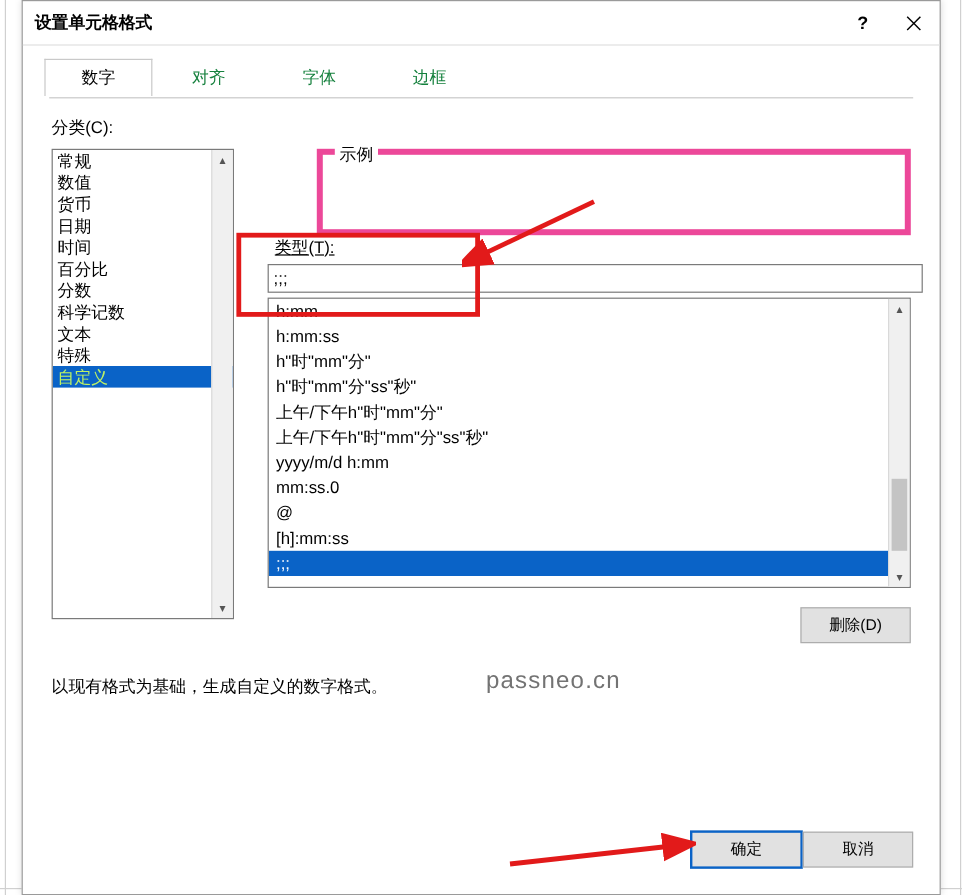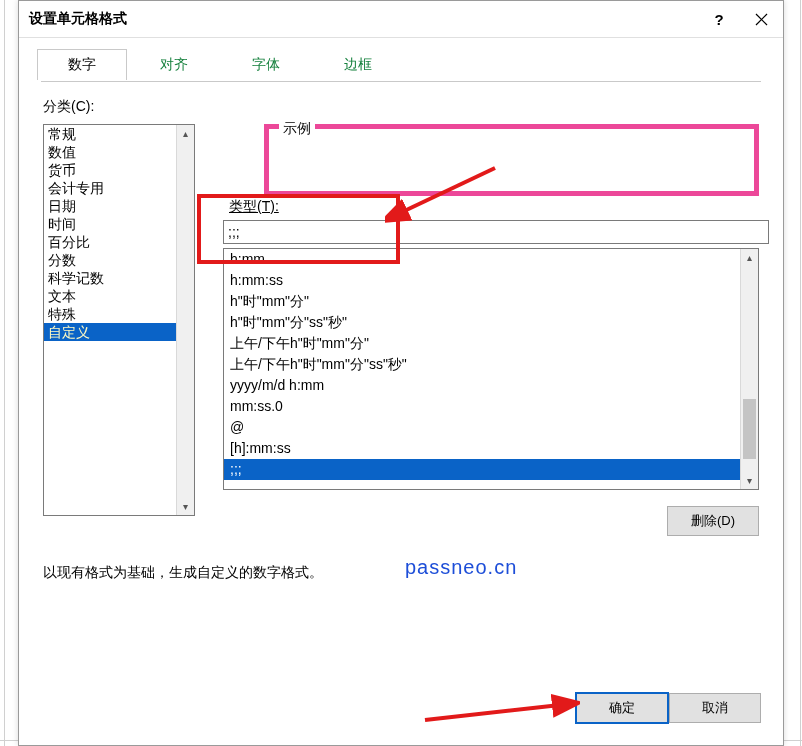--- a/index.html
+++ b/index.html
@@ -108,21 +108,21 @@
     overflow: hidden;
   }
   .category-list .item {
     height: 18px;
     line-height: 18px;
     padding-left: 4px;
     font-size: 14px;
   }
   .category-list .item.selected {
     background: #0a63c7;
-    color: #fef9c3;
+    color: #bef264;
   }
   .category-list .scroll {
     position: absolute;
     right: 0; top: 0; bottom: 0; width: 17px;
     background: #f0f0f0;
     border-left: 1px solid #d9d9d9;
   }
   .category-list .scroll .btn {
     height: 17px; display:flex; align-items:center; justify-content:center;
     font-size: 10px; color:#555;
@@ -224,21 +224,21 @@
     position: absolute;
     left: 24px;
     top: 484px;
     font-size: 14px;
   }
   .watermark {
     position: absolute;
     left: 386px;
     top: 476px;
     font-size: 20px;
-    color: #1d4ed8;
+    color: #737373;
     letter-spacing: 1px;
   }
 
   .footer {
     height: 54px;
     display: flex;
     align-items: center;
     justify-content: flex-end;
     padding: 0 22px 10px 0;
   }
@@ -312,21 +312,20 @@
   </div>
   <div class="tab-underline"></div>
 
   <div class="content">
     <div class="cat-label">分类(C):</div>
 
     <div class="category-list">
       <div class="item">常规</div>
       <div class="item">数值</div>
       <div class="item">货币</div>
-      <div class="item">会计专用</div>
       <div class="item">日期</div>
       <div class="item">时间</div>
       <div class="item">百分比</div>
       <div class="item">分数</div>
       <div class="item">科学记数</div>
       <div class="item">文本</div>
       <div class="item">特殊</div>
       <div class="item selected">自定义</div>
       <div class="scroll">
         <div class="btn">▴</div>

